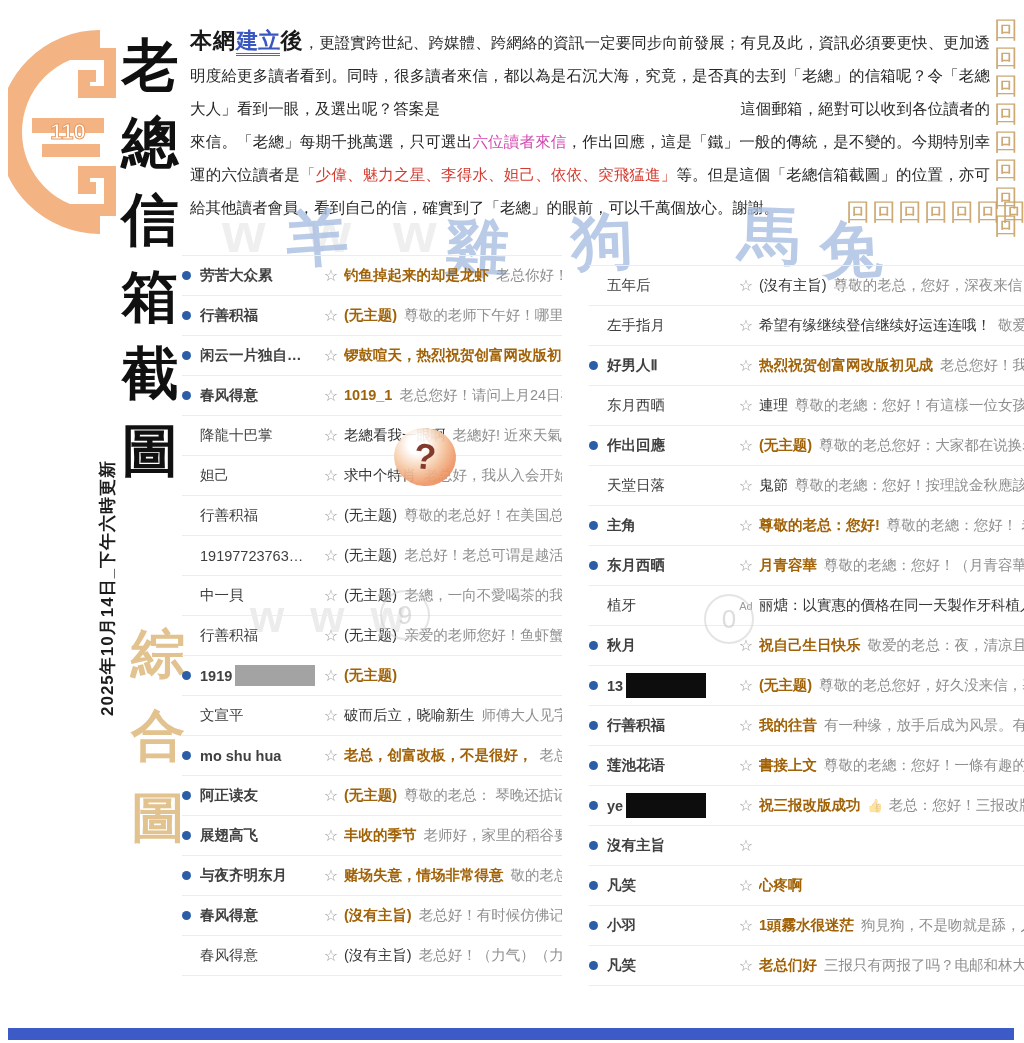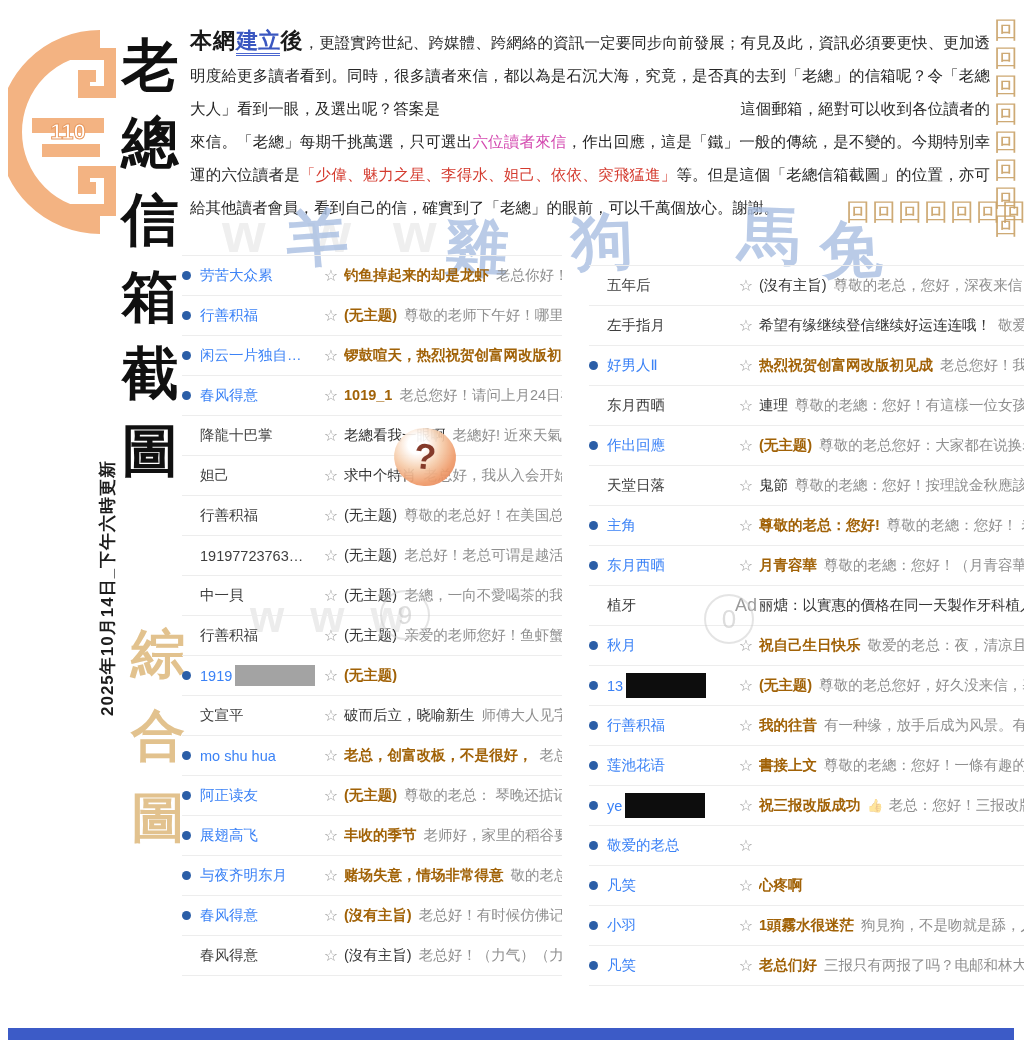--- a/index.html
+++ b/index.html
@@ -49,26 +49,26 @@
          color:#7a2a18;opacity:.92;z-index:6;transform:rotate(6deg);pointer-events:none;}
 
   
   .col{position:absolute;border-top:1px solid #ededed;z-index:2;}
   .col-left{left:182px;top:255px;width:380px;}
   .col-right{left:589px;top:265px;width:450px;}
   .row{display:flex;align-items:center;height:39px;border-bottom:1px solid #ededed;cursor:pointer;}
   .dot{flex:0 0 18px;display:flex;align-items:center;}
   .dot i{width:9px;height:9px;border-radius:50%;background:transparent;}
   .row.unread .dot i{background:#2b5ea7;}
-  .sender{flex:0 0 118px;display:flex;align-items:center;gap:3px;font-size:14.5px;font-weight:400;
-          color:#3b82f6;white-space:nowrap;overflow:hidden;}
+  .sender{flex:0 0 118px;display:flex;align-items:center;gap:3px;font-size:14.5px;font-weight:700;
+          color:#404040;white-space:nowrap;overflow:hidden;}
   .col-right .sender{flex-basis:126px;}
   .row.read .sender{font-weight:400;color:#3e3e3e;}
   .star{flex:0 0 26px;text-align:center;color:#9a9a9a;font-size:16px;}
-  .ad{flex:0 0 26px;text-align:center;color:#9a9a9a;font-size:18px;}
+  .ad{flex:0 0 26px;text-align:center;color:#9a9a9a;font-size:11px;}
   .text{flex:1;white-space:nowrap;overflow:hidden;font-size:14.5px;}
   .subj{font-weight:700;color:#a16207;margin-right:7px;}
   .row.read .subj{font-weight:500;color:#343434;}
   .prev{color:#8f8f8f;}
   .suffix{opacity:.45;margin-right:5px;font-size:13px;}
   .redact{display:inline-block;vertical-align:middle;}
   .redact-gray{width:80px;height:21px;background:#a3a3a3;}
   .redact-black{width:80px;height:25px;background:#0d0d0d;}
 
   
@@ -386,21 +386,21 @@
           <i></i>
         </span>
         <span class="sender">ye<span class="redact redact-black"></span></span>
         <span class="star">☆</span>
         <span class="text"><span class="subj">祝三报改版成功</span><span class="suffix">👍</span><span class="prev">老总：您好！三报改版，…</span></span>
       </div>
       <div class="row unread">
         <span class="dot">
           <i></i>
         </span>
-        <span class="sender">敬爱的老总</span>
+        <span class="sender">沒有主旨</span>
         <span class="star">☆</span>
       </div>
       <div class="row unread">
         <span class="dot">
           <i></i>
         </span>
         <span class="sender">凡笑</span>
         <span class="star">☆</span>
         <span class="text"><span class="subj">心疼啊</span></span>
       </div>

